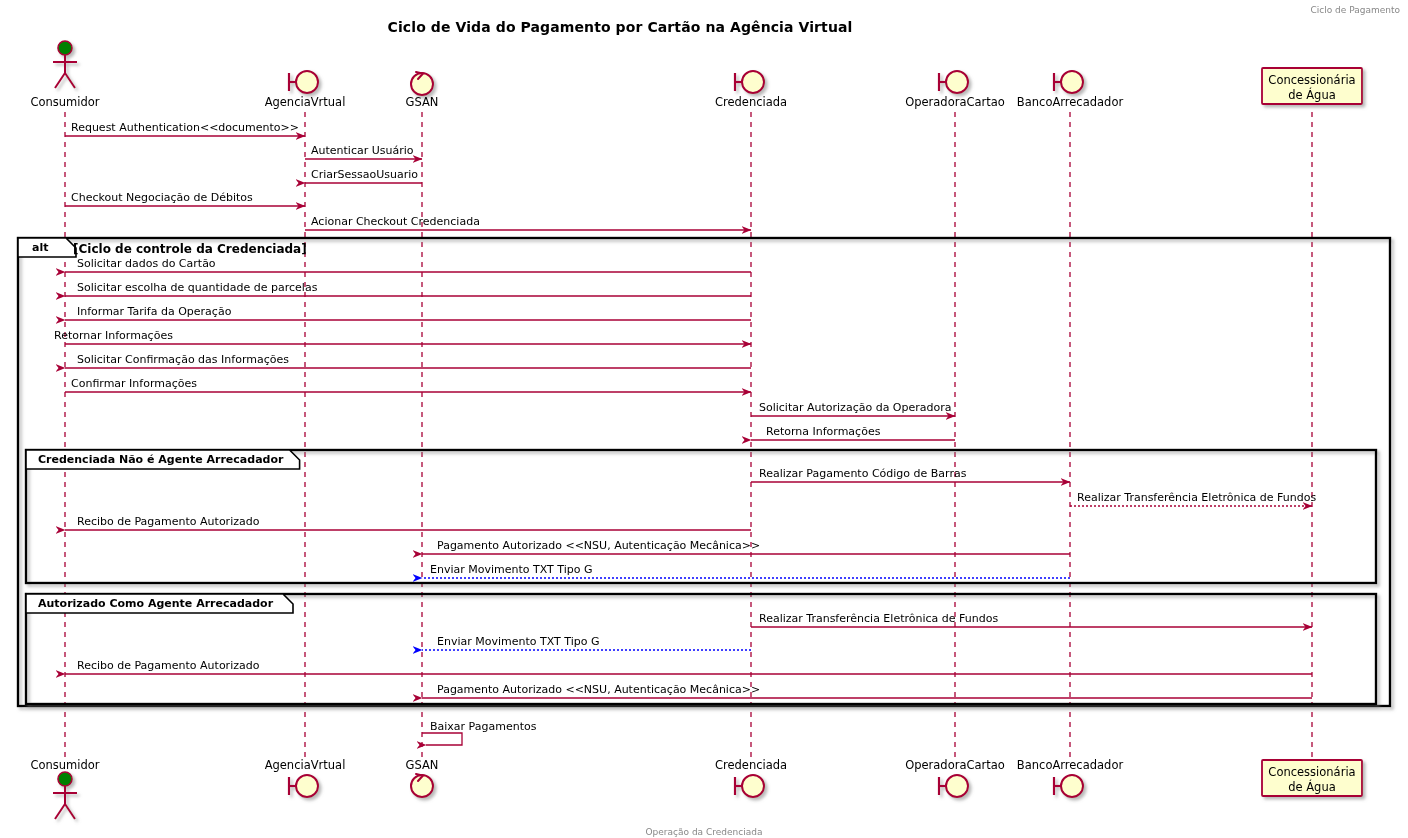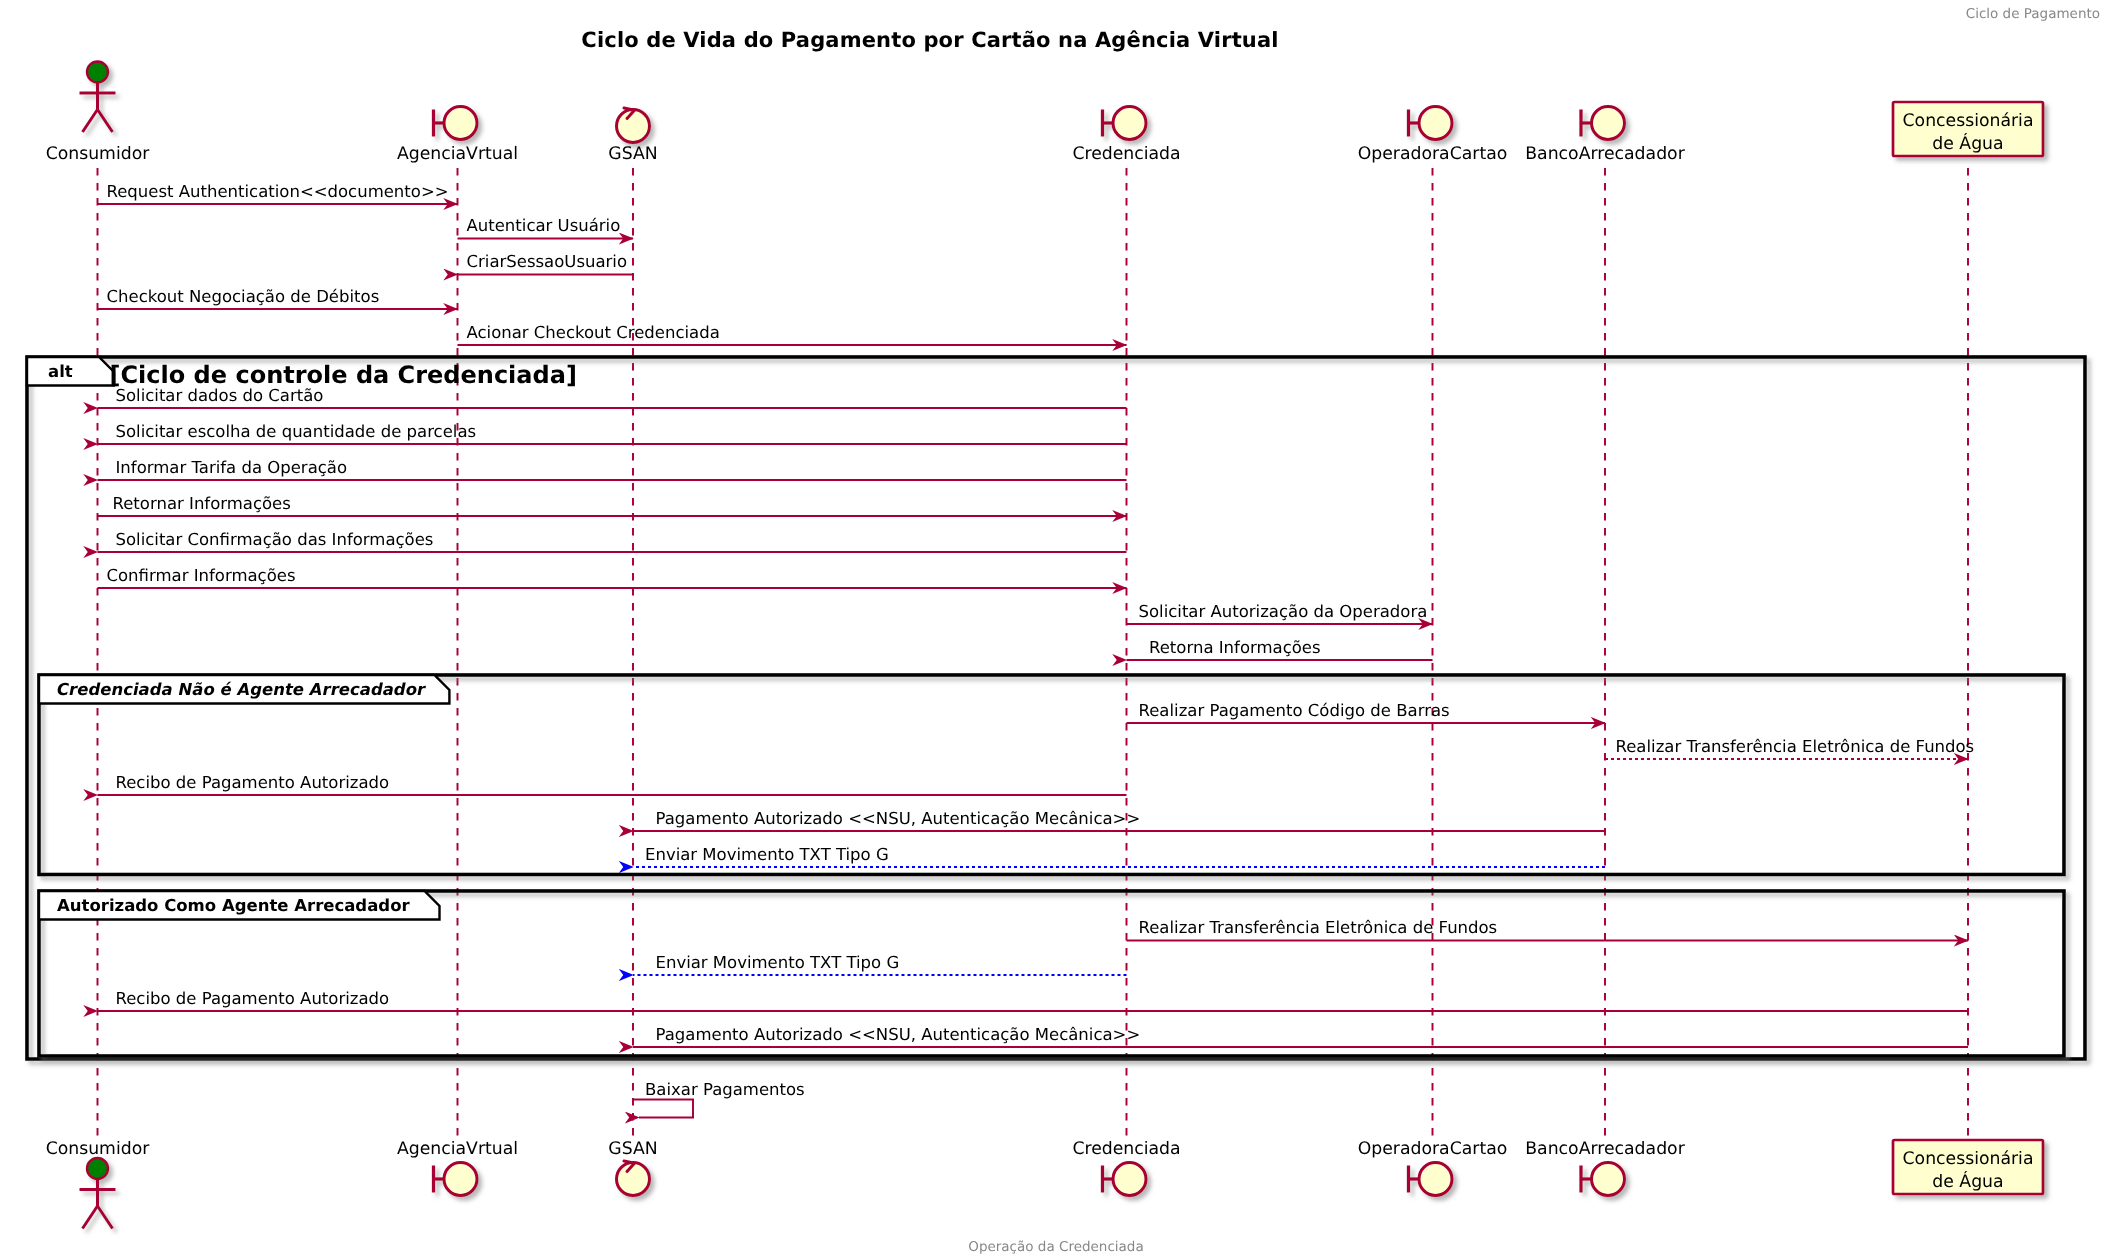--- a/index.html
+++ b/index.html
@@ -6,21 +6,21 @@
   body{font-family:"DejaVu Sans","Liberation Sans",sans-serif;}
   #page{position:relative;width:1408px;height:838px;background:#ffffff;overflow:hidden;}
   #canvas{position:absolute;left:0;top:0;width:1408px;height:838px;}
   .txt{position:absolute;white-space:pre;color:#000;font-size:11.5px;line-height:13px;}
   .title{font-size:14px;font-weight:bold;letter-spacing:.1px;}
   .corner{font-size:9px;color:#888;}
   .footer{font-size:9px;color:#888;}
   .plabel{font-size:11.5px;color:#000;}
   .msg{font-size:11px;color:#000;}
   .fragname{font-size:11px;font-weight:bold;color:#000;}
-  .fragcond{font-size:16px;font-weight:bold;color:#000;}
+  .fragcond{font-size:12px;font-weight:bold;color:#000;}
 </style>
 </head>
 <body>
 
 <div id="page">
   <svg id="canvas" xmlns="http://www.w3.org/2000/svg" viewBox="0 0 1408 838">
     <defs>
       <marker id="ar-r" markerWidth="10" markerHeight="8" refX="9.5" refY="4" orient="auto" markerUnits="userSpaceOnUse">
         <path d="M0,0 L10,4 L0,8 L3,4 Z" fill="#A80036"></path>
       </marker>
@@ -178,31 +178,31 @@
       <div class="txt plabel" style="left: 865px; top: 96px; width: 180px; text-align: center;">OperadoraCartao</div>
       <div class="txt plabel" style="left: 865px; top: 759px; width: 180px; text-align: center;">OperadoraCartao</div>
       <div class="txt plabel" style="left: 980px; top: 96px; width: 180px; text-align: center;">BancoArrecadador</div>
       <div class="txt plabel" style="left: 980px; top: 759px; width: 180px; text-align: center;">BancoArrecadador</div>
       <div class="txt plabel" style="left: 1252px; top: 74px; width: 120px; text-align: center;">Concessionária</div>
       <div class="txt plabel" style="left: 1252px; top: 89px; width: 120px; text-align: center;">de Água</div>
       <div class="txt plabel" style="left: 1252px; top: 766px; width: 120px; text-align: center;">Concessionária</div>
       <div class="txt plabel" style="left: 1252px; top: 781px; width: 120px; text-align: center;">de Água</div>
       <div class="txt fragname" style="left: 32px; top: 241px;">alt</div>
       <div class="txt fragcond" style="left: 73px; top: 243px;">[Ciclo de controle da Credenciada]</div>
-      <div class="txt fragname" style="left: 38px; top: 453px; font-style: italic;">Credenciada Não é Agente Arrecadador</div>
+      <div class="txt fragname" style="left: 38px; top: 453px;">Credenciada Não é Agente Arrecadador</div>
       <div class="txt fragname" style="left: 38px; top: 597px;">Autorizado Como Agente Arrecadador</div>
       <div class="txt msg" style="left: 71px; top: 121px;">Request Authentication&lt;&lt;documento&gt;&gt;</div>
       <div class="txt msg" style="left: 311px; top: 144px;">Autenticar Usuário</div>
       <div class="txt msg" style="left: 311px; top: 168px;">CriarSessaoUsuario</div>
       <div class="txt msg" style="left: 71px; top: 191px;">Checkout Negociação de Débitos</div>
       <div class="txt msg" style="left: 311px; top: 215px;">Acionar Checkout Credenciada</div>
       <div class="txt msg" style="left: 77px; top: 257px; text-align: right;">Solicitar dados do Cartão</div>
       <div class="txt msg" style="left: 77px; top: 281px;">Solicitar escolha de quantidade de parcelas</div>
       <div class="txt msg" style="left: 77px; top: 305px;">Informar Tarifa da Operação</div>
-      <div class="txt msg" style="left: 75px; top: 329px; text-align: right;">Retornar Informações</div>
+      <div class="txt msg" style="left: 54px; top: 329px; text-align: right;">Retornar Informações</div>
       <div class="txt msg" style="left: 77px; top: 353px;">Solicitar Confirmação das Informações</div>
       <div class="txt msg" style="left: 71px; top: 377px;">Confirmar Informações</div>
       <div class="txt msg" style="left: 759px; top: 401px;">Solicitar Autorização da Operadora</div>
       <div class="txt msg" style="left: 766px; top: 425px;">Retorna Informações</div>
       <div class="txt msg" style="left: 759px; top: 467px;">Realizar Pagamento Código de Barras</div>
       <div class="txt msg" style="left: 1077px; top: 491px;">Realizar Transferência Eletrônica de Fundos</div>
       <div class="txt msg" style="left: 77px; top: 515px;">Recibo de Pagamento Autorizado</div>
       <div class="txt msg" style="left: 437px; top: 539px;">Pagamento Autorizado &lt;&lt;NSU, Autenticação Mecânica&gt;&gt;</div>
       <div class="txt msg" style="left: 430px; top: 563px;">Enviar Movimento TXT Tipo G</div>
       <div class="txt msg" style="left: 759px; top: 612px;">Realizar Transferência Eletrônica de Fundos</div>

